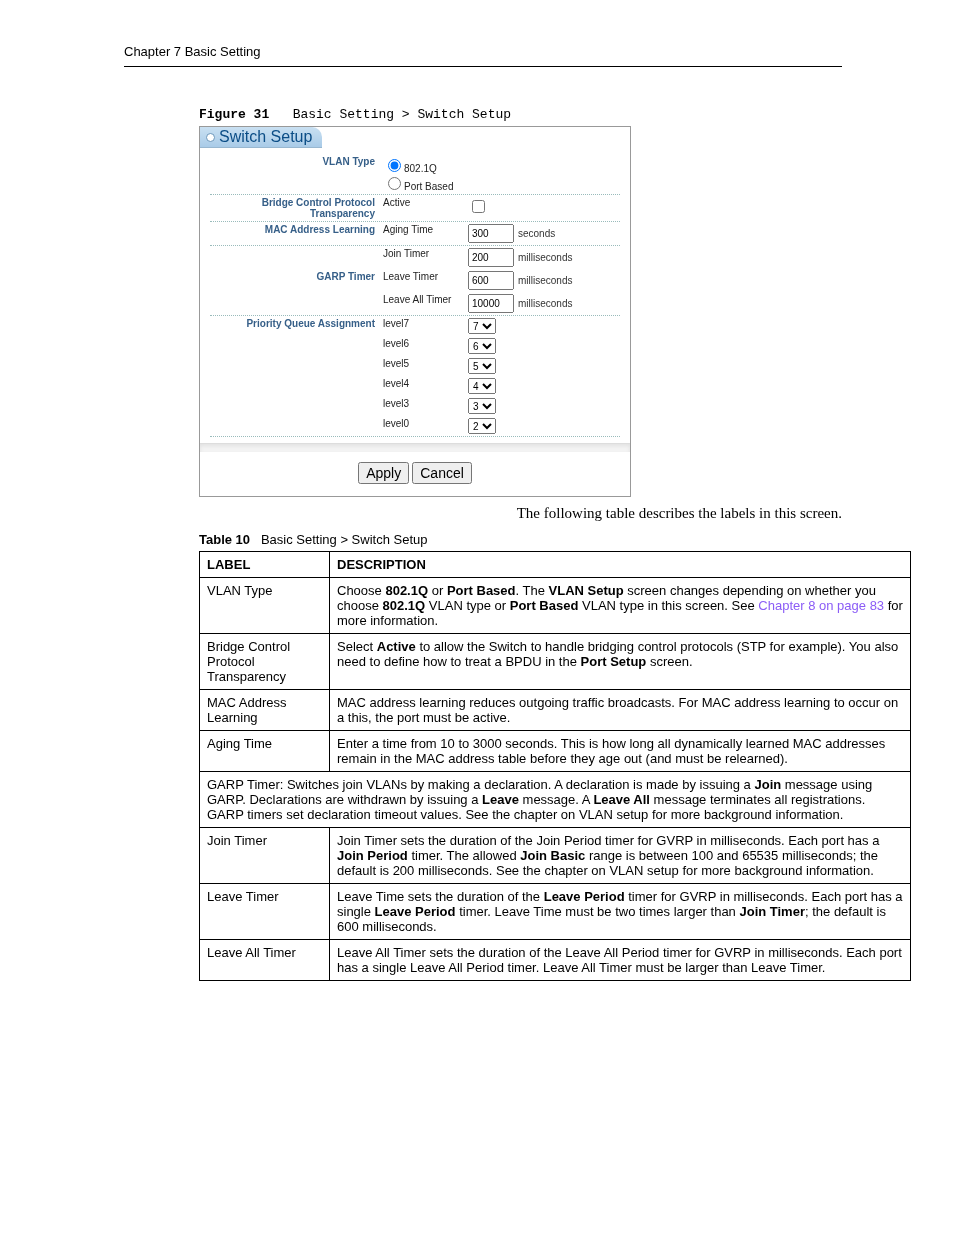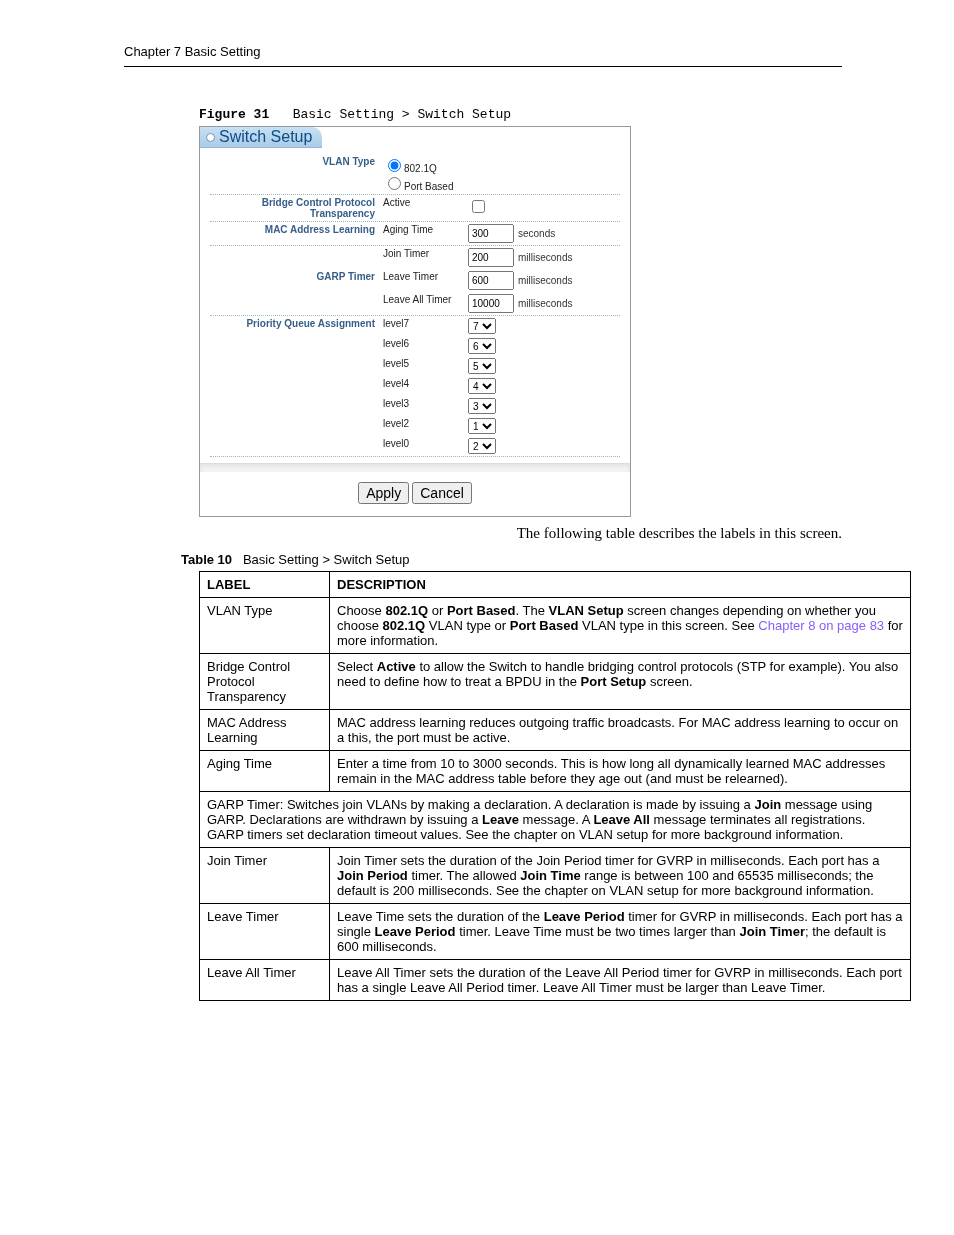--- a/index.html
+++ b/index.html
@@ -113,21 +113,21 @@
     }
 
     .intro-text {
       font-family: "Times New Roman", serif;
       font-size: 15px;
       margin: 8px 0 10px 75px;
       text-align: right;
     }
     .table-caption {
       font-size: 13px;
-      margin-left: 57px;
+      margin-left: 75px;
       margin-bottom: 4px;
     }
 
     table.desc {
       border-collapse: collapse;
       width: 712px;
       margin-left: 75px;
       font-size: 13px;
     }
     table.desc th, table.desc td {
@@ -233,27 +233,20 @@
             <div class="ss-mid">level4</div>
             <div class="ss-val">
               <select><option>4</option></select>
             </div>
           </div>
           <div class="ss-row noborder">
             <div class="ss-label"></div>
             <div class="ss-mid">level3</div>
             <div class="ss-val">
               <select><option>3</option></select>
-            </div>
-          </div>
-          <div class="ss-row noborder">
-            <div class="ss-label"></div>
-            <div class="ss-mid">level2</div>
-            <div class="ss-val">
-              <select><option>1</option></select>
             </div>
           </div>
           <div class="ss-row">
             <div class="ss-label"></div>
             <div class="ss-mid">level0</div>
             <div class="ss-val">
               <select><option>2</option></select>
             </div>
           </div>
         </div>
@@ -295,21 +288,21 @@
         </tr>
         <tr>
           <td>Aging Time</td>
           <td>Enter a time from 10 to 3000 seconds. This is how long all dynamically learned MAC addresses remain in the MAC address table before they age out (and must be relearned).</td>
         </tr>
         <tr>
           <td colspan="2">GARP Timer: Switches join VLANs by making a declaration. A declaration is made by issuing a <strong>Join</strong> message using GARP. Declarations are withdrawn by issuing a <strong>Leave</strong> message. A <strong>Leave All</strong> message terminates all registrations. GARP timers set declaration timeout values. See the chapter on VLAN setup for more background information.</td>
         </tr>
         <tr>
           <td>Join Timer</td>
-          <td>Join Timer sets the duration of the Join Period timer for GVRP in milliseconds. Each port has a <strong>Join Period</strong> timer. The allowed <strong>Join Time</strong> range is between 100 and 65535 milliseconds; the default is 200 milliseconds. See the chapter on VLAN setup for more background information.</td>
+          <td>Join Timer sets the duration of the Join Period timer for GVRP in milliseconds. Each port has a <strong>Join Period</strong> timer. The allowed <strong>Join Basic</strong> range is between 100 and 65535 milliseconds; the default is 200 milliseconds. See the chapter on VLAN setup for more background information.</td>
         </tr>
         <tr>
           <td>Leave Timer</td>
           <td>Leave Time sets the duration of the <strong>Leave Period</strong> timer for GVRP in milliseconds. Each port has a single <strong>Leave Period</strong> timer. Leave Time must be two times larger than <strong>Join Timer</strong>; the default is 600 milliseconds.</td>
         </tr>
         <tr>
           <td>Leave All Timer</td>
           <td>Leave All Timer sets the duration of the Leave All Period timer for GVRP in milliseconds. Each port has a single Leave All Period timer. Leave All Timer must be larger than Leave Timer.</td>
         </tr>
       </tbody>

